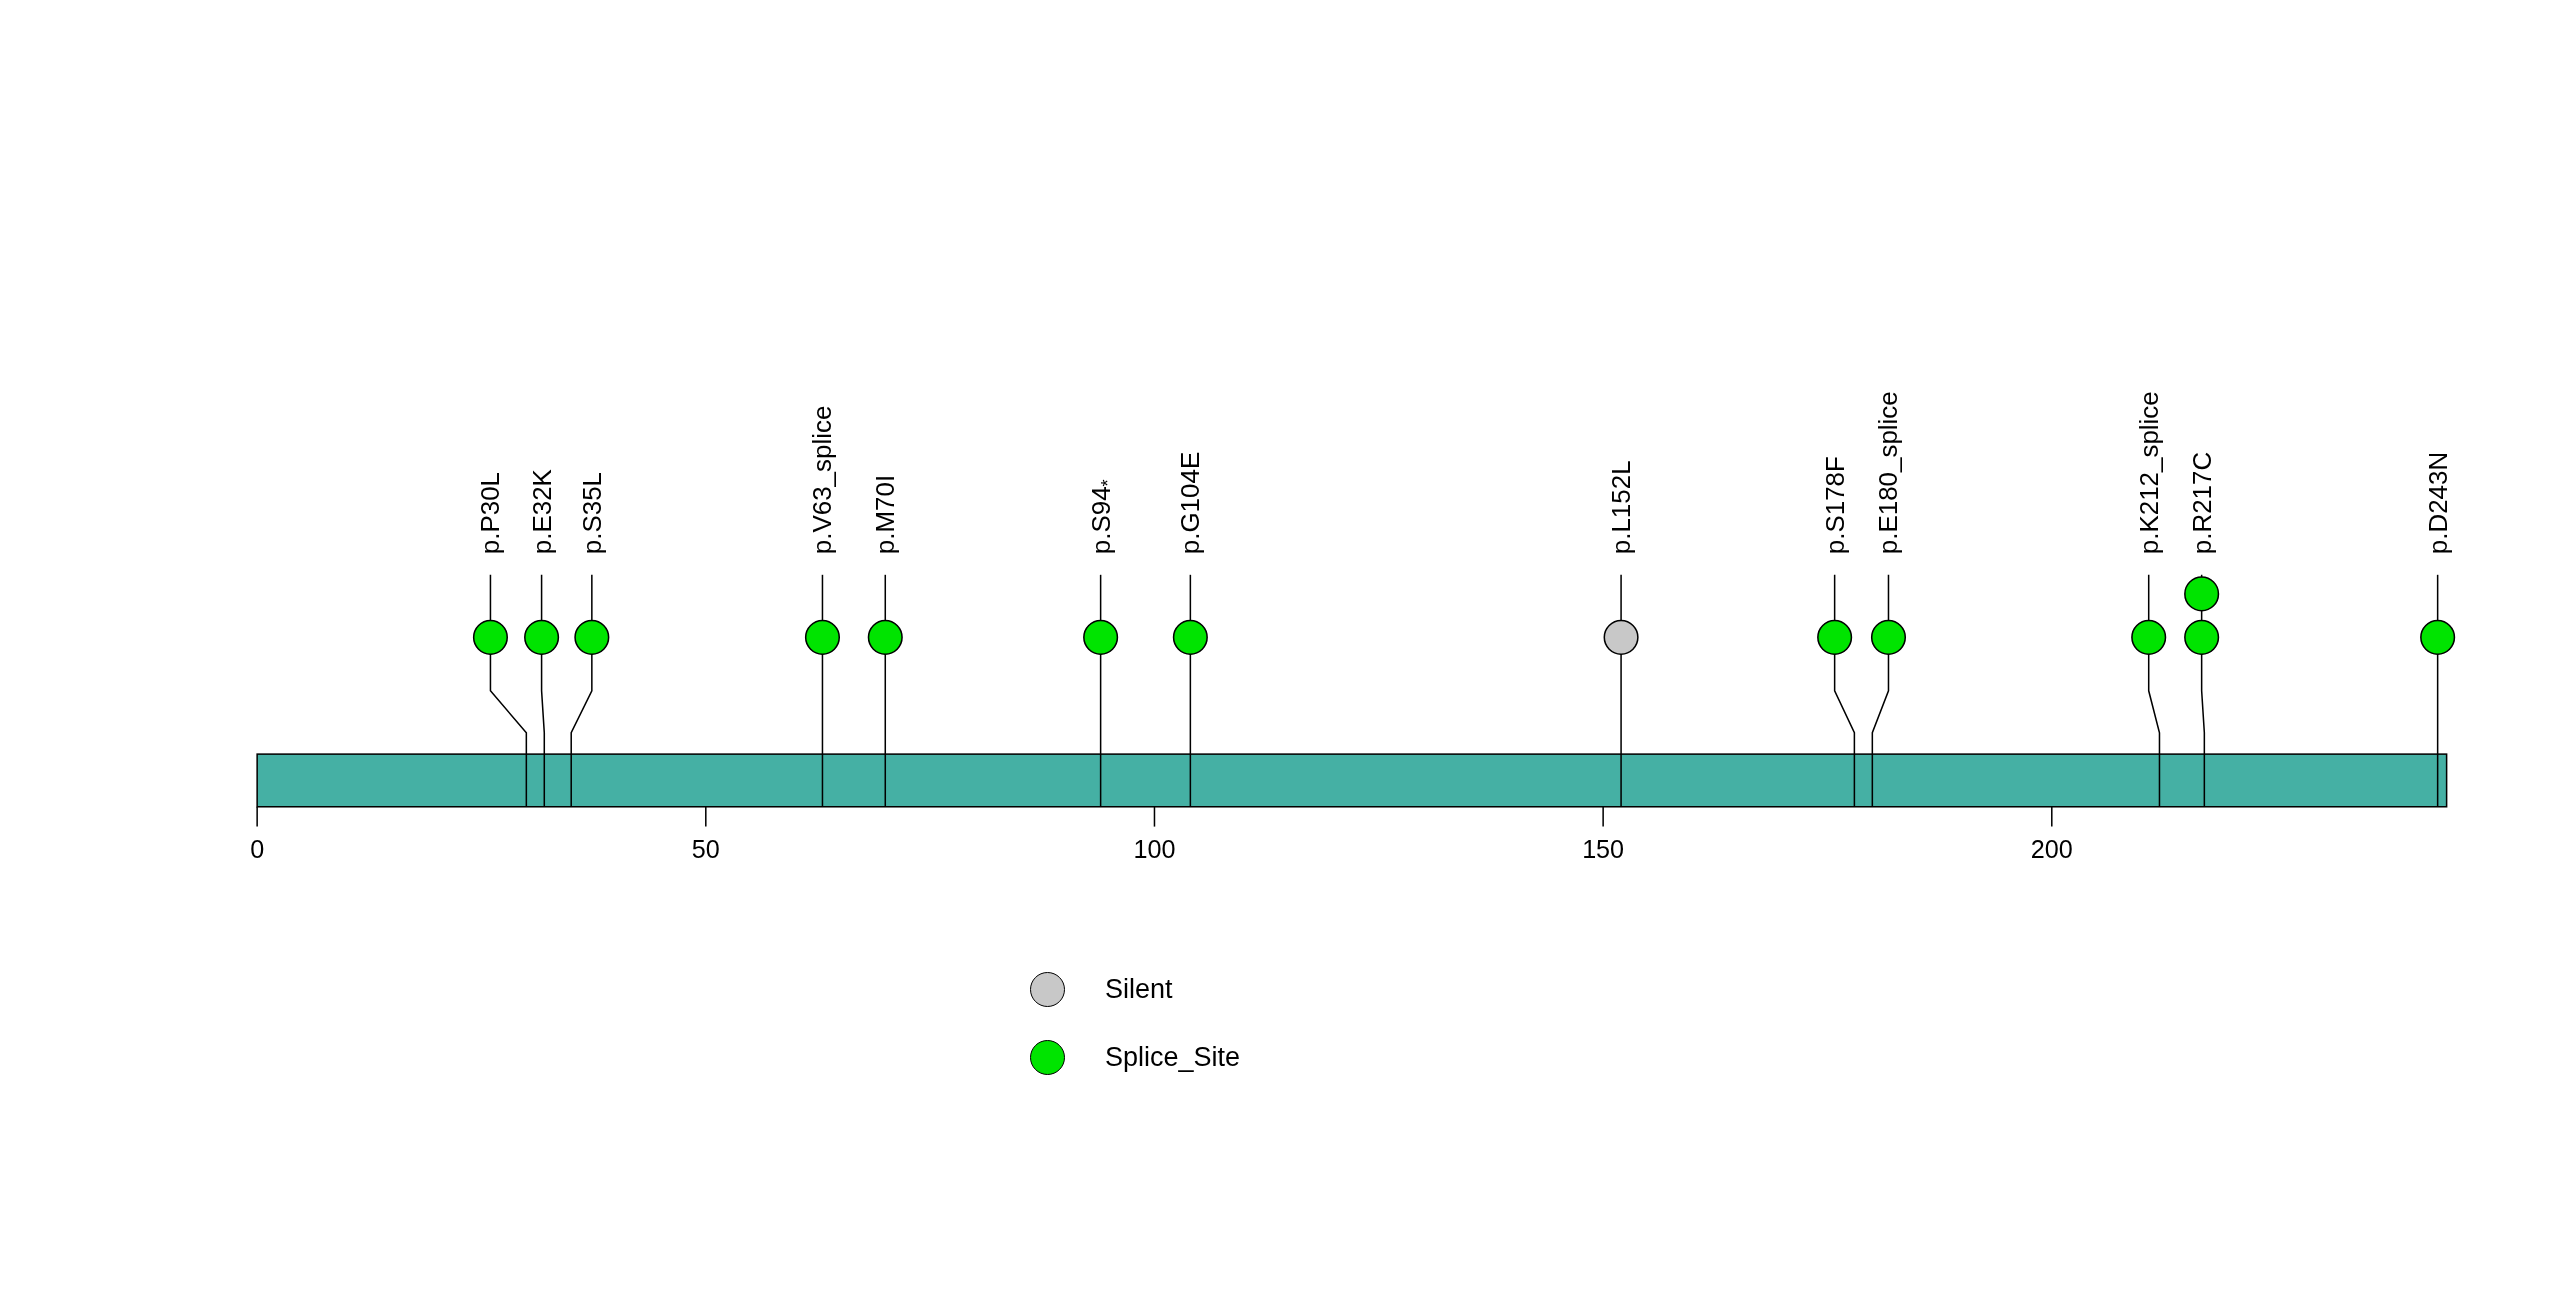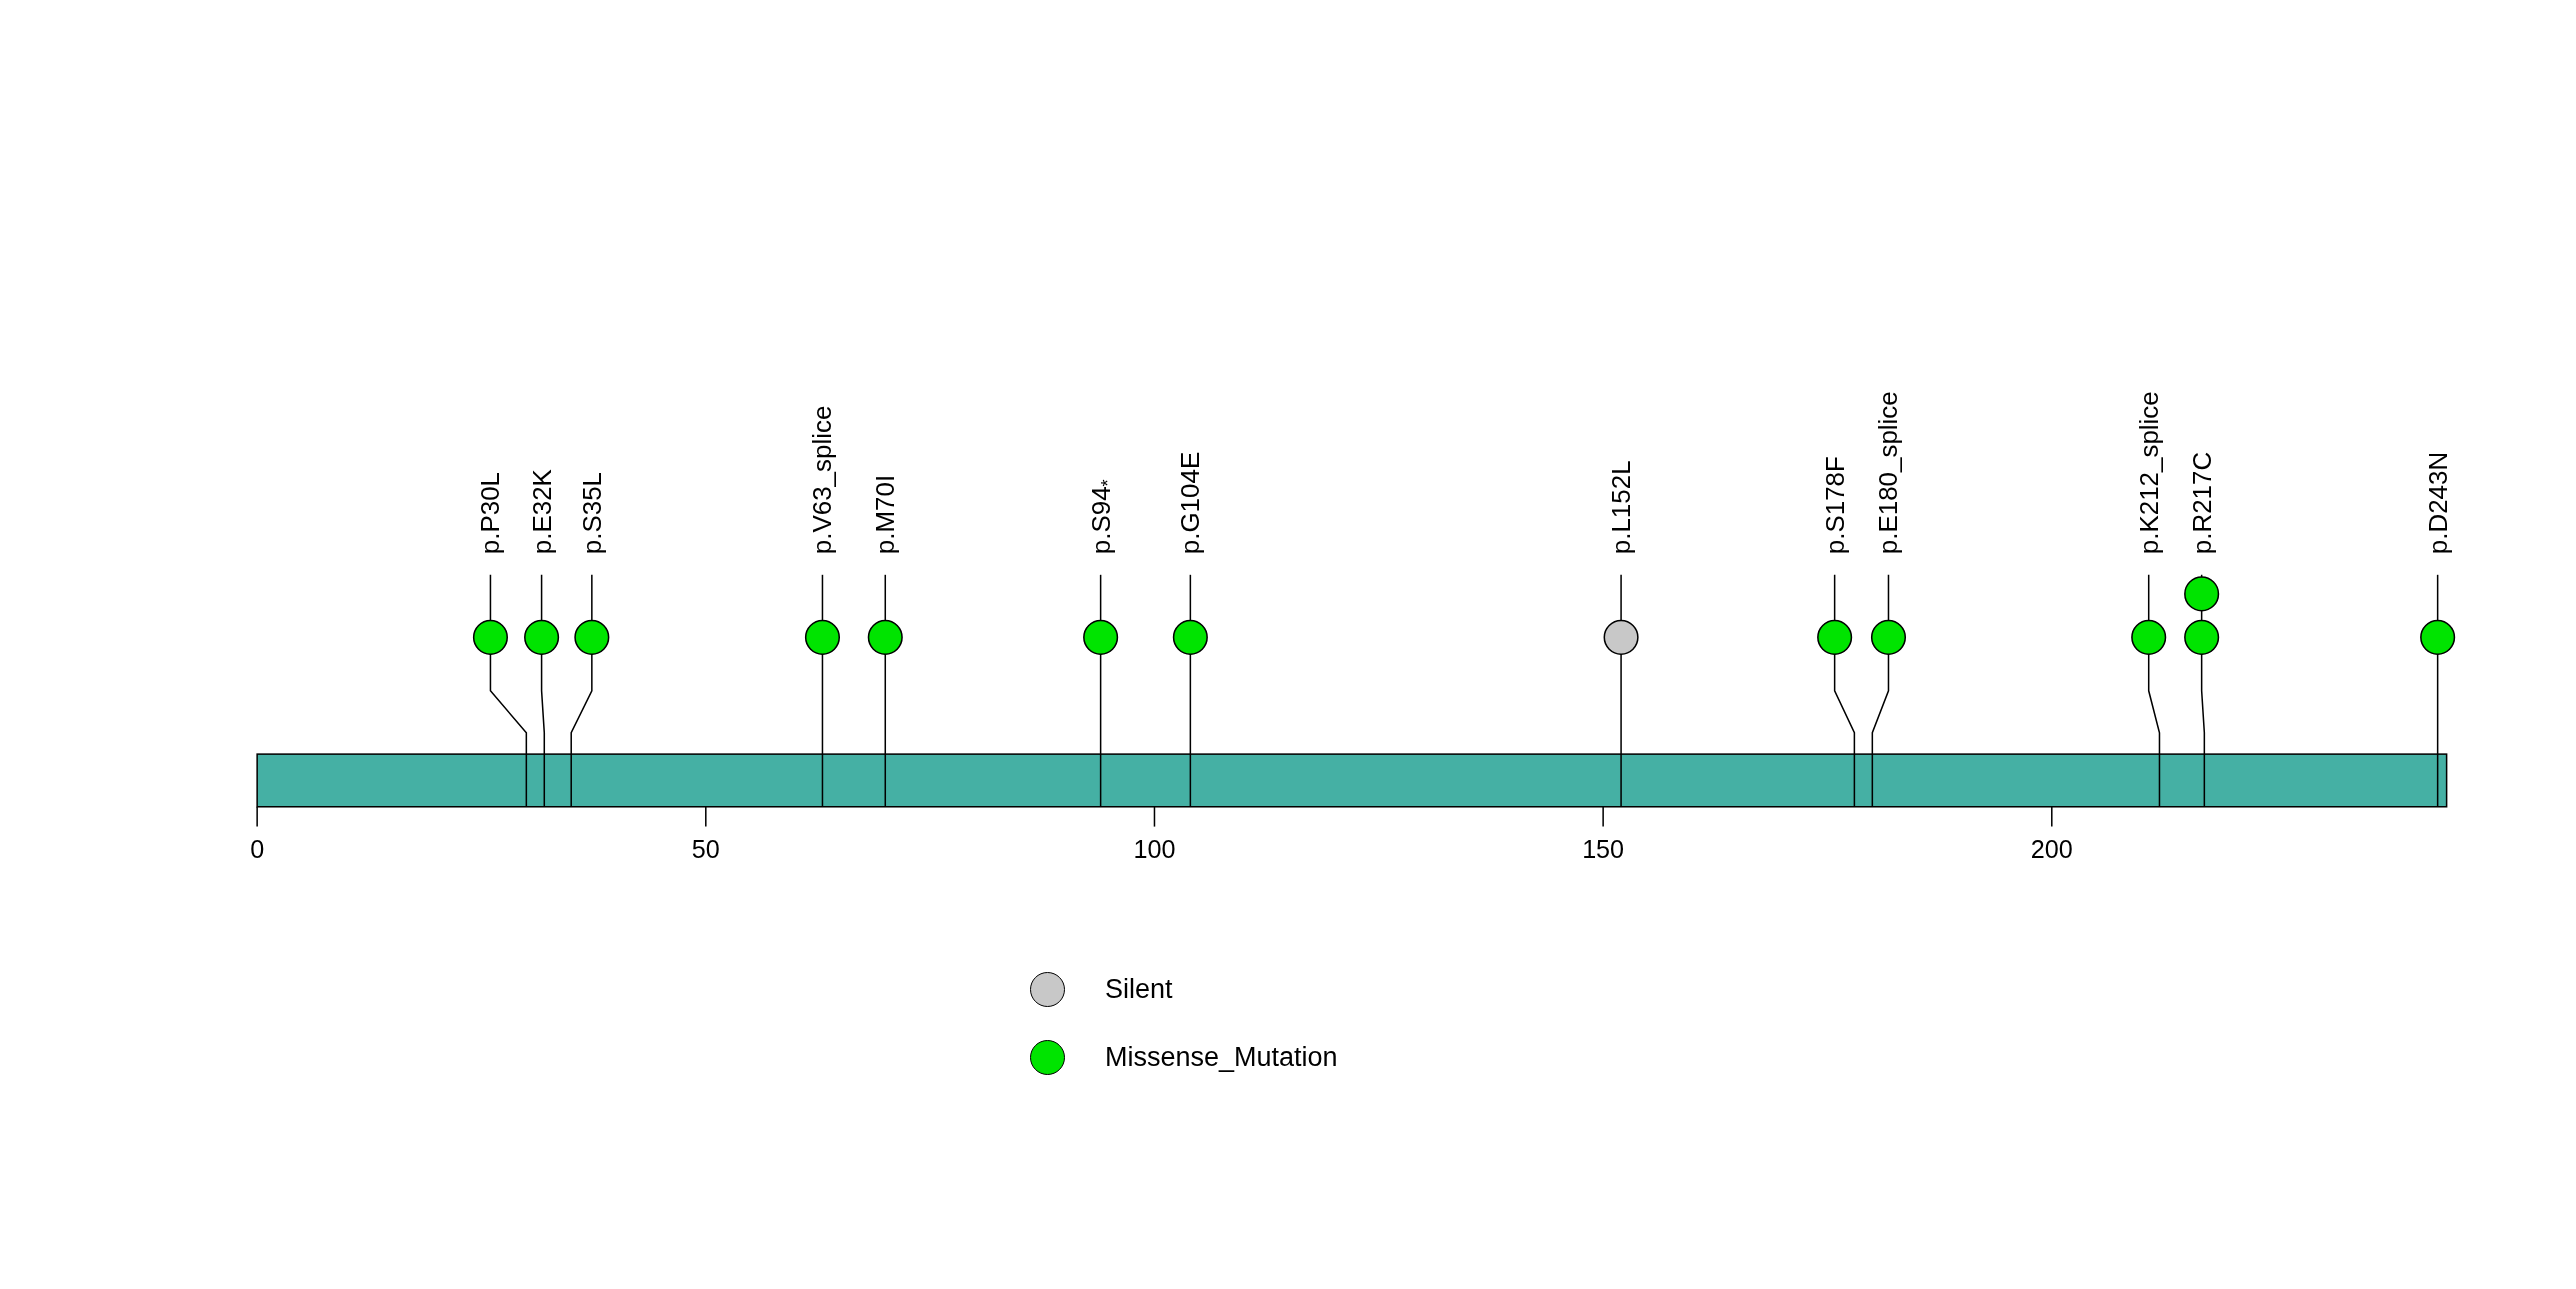--- a/index.html
+++ b/index.html
@@ -92,17 +92,17 @@
       <text x="3194.68" y="726" transform="rotate(-90 3194.68 726)" text-anchor="start" dominant-baseline="central" font-size="34" fill="#000">p.D243N</text>
     </svg>
 
   <div class="legend">
     <div class="legend-row">
       <span class="swatch" style="background: rgb(200, 200, 200);"></span>
       <span class="legend-label">Silent</span>
     </div>
     <div class="legend-row">
       <span class="swatch" style="background: rgb(0, 228, 0);"></span>
-      <span class="legend-label">Missense_Mutation</span>
+      <span class="legend-label">Splice_Site</span>
     </div>
   </div>
 </div>
 
 
 </body></html>

